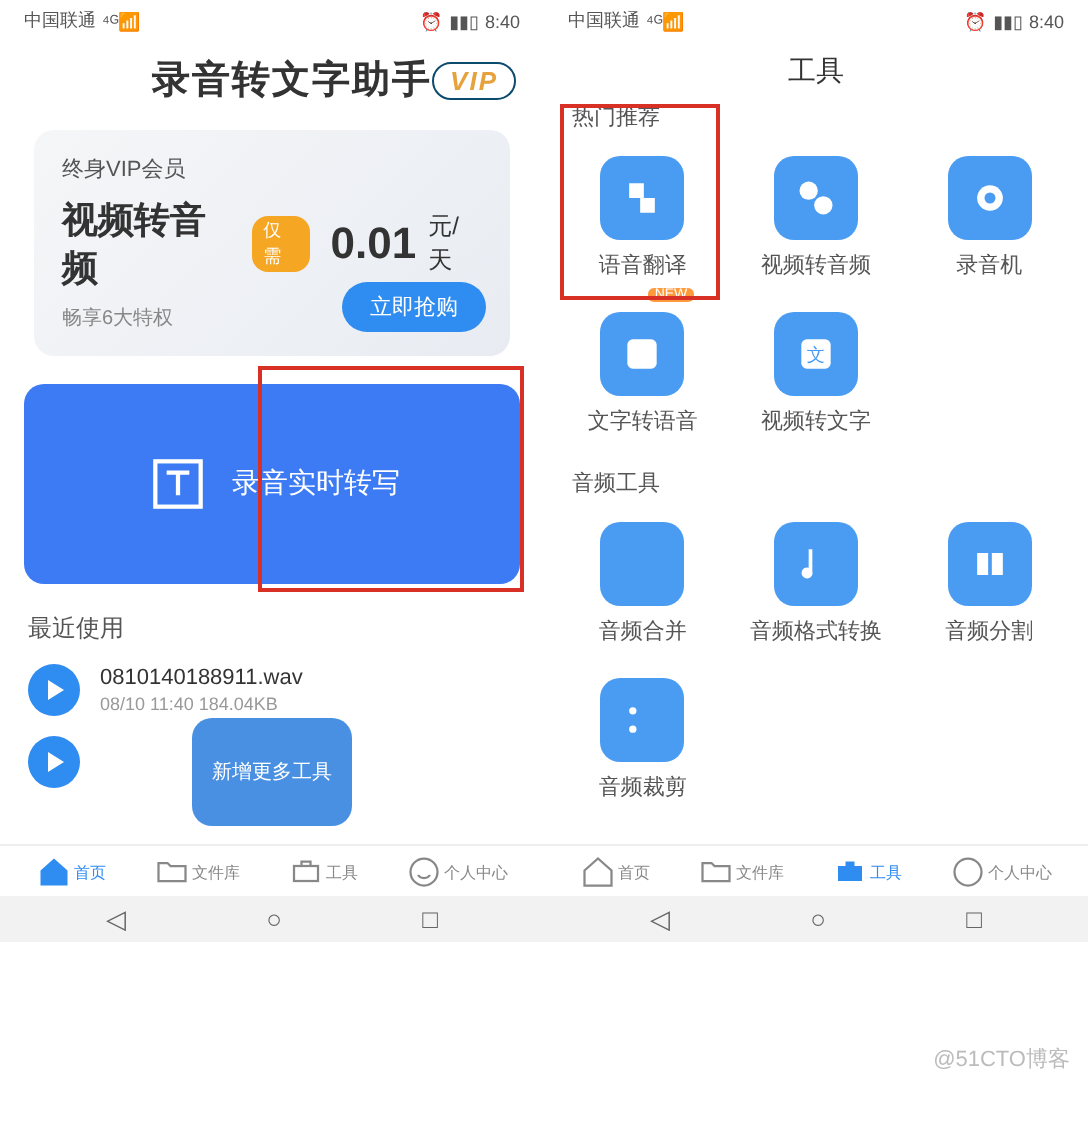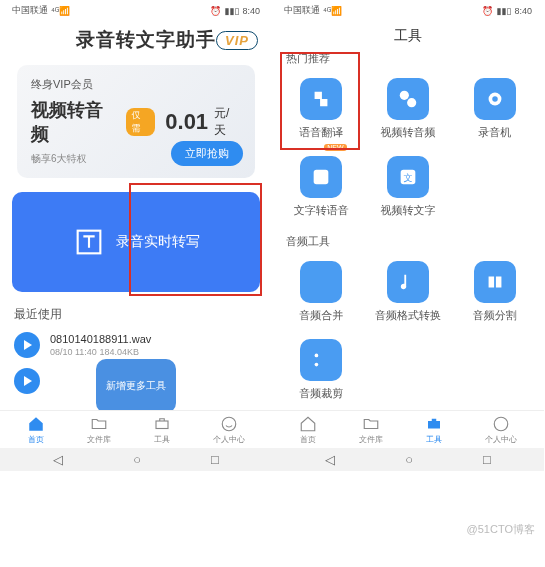--- a/index.html
+++ b/index.html
@@ -27,21 +27,21 @@
 .card .txt{font-size:14px}
 .redbox1{position:absolute;border:2px solid #d93025;left:129px;top:183px;width:133px;height:113px;pointer-events:none}
 .section-h{font-size:12px;color:#555;padding:8px 14px 4px}
 .recent-item{display:flex;align-items:center;gap:10px;padding:5px 14px}
 .play{width:26px;height:26px;border-radius:50%;background:#2f8cf0;display:flex;align-items:center;justify-content:center}
 .play::after{content:"";border-left:8px solid #fff;border-top:5px solid transparent;border-bottom:5px solid transparent;margin-left:2px}
 .ri-txt .fn{font-size:11px;color:#333}
 .ri-txt .meta{font-size:9px;color:#999;margin-top:2px}
 .bottom-notice{position:absolute;left:50%;transform:translateX(-50%);bottom:58px;background:#4a90e2;color:#fff;font-size:10px;padding:20px 10px;border-radius:10px}
 .tabbar{position:absolute;bottom:22px;left:0;right:0;display:flex;justify-content:space-around;padding:4px 6px;border-top:1px solid #eee;background:#fff}
-.tab{display:flex;flex-direction:column;align-items:center;gap:1px;font-size:8px;color:#888}
+.tab{display:flex;flex-direction:row;align-items:center;gap:1px;font-size:8px;color:#888}
 .tab svg{width:18px;height:18px}
 .tab.active{color:#2f8cf0}
 .navbar{position:absolute;bottom:0;left:0;right:0;display:flex;justify-content:space-around;align-items:center;padding:4px 18px;background:#f2f2f2}
 .navbar span{color:#666;font-size:13px}
 
 .p2-title{font-size:14px;padding:6px 0 2px;text-align:center;color:#333}
 .grid{display:flex;flex-wrap:wrap;padding:4px 6px}
 .gitem{width:33.33%;display:flex;flex-direction:column;align-items:center;gap:5px;padding:8px 0}
 .gicon{width:42px;height:42px;border-radius:10px;background:#4a9cf2;display:flex;align-items:center;justify-content:center}
 .gicon svg{width:22px;height:22px;fill:#fff}

